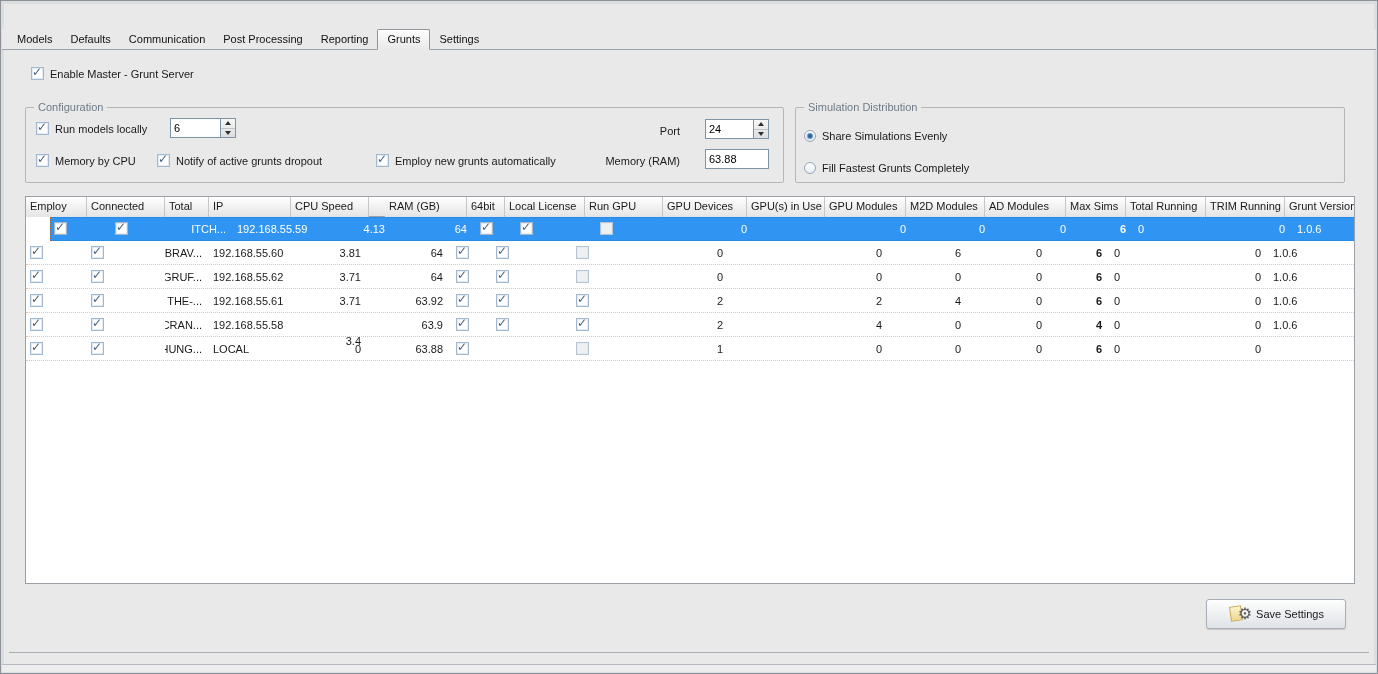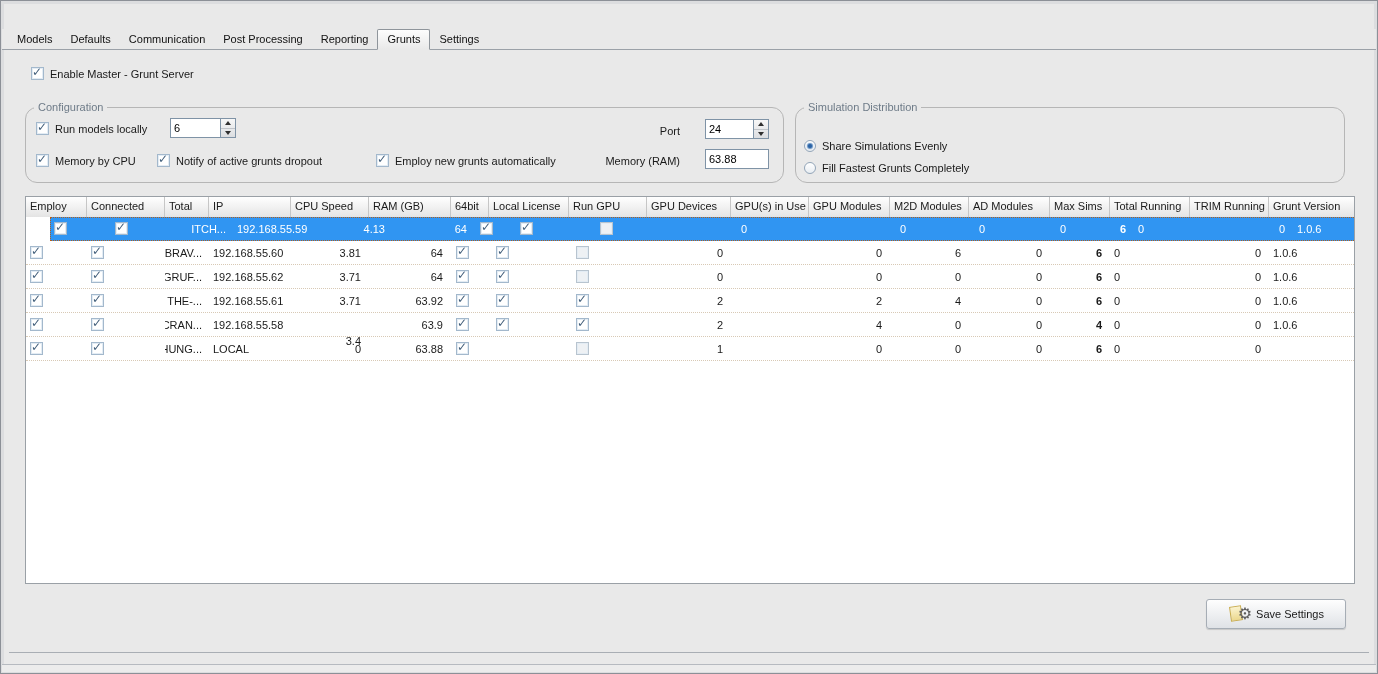--- a/index.html
+++ b/index.html
@@ -35,21 +35,21 @@
   .cb{position:relative; width:13px; height:13px; background:#fff; border:1px solid #a3b8cc;
       box-shadow:inset 0 0 0 1px #e3ecf4; flex:0 0 auto;}
   .cb.unchecked{background:#eef1f4; border-color:#b8c4cf;}
   .cb.checked::after{content:"\2713"; font-family:"DejaVu Sans",sans-serif; position:absolute;
       left:0px; top:-2px; font-size:12px; font-weight:bold; color:var(--check); line-height:13px;}
   .cb-row{display:flex; align-items:center; gap:6px;}
   .radio{position:relative; width:12px; height:12px; border-radius:50%; background:linear-gradient(#fff,#e8edf2);
       border:1px solid #93a5b8; flex:0 0 auto;}
   .radio.selected::after{content:""; position:absolute; left:3px; top:3px; width:4px; height:4px;
       border-radius:50%; background:var(--radio-dot); box-shadow:0 0 1px 1px #5e8cc0;}
-  .groupbox{position:absolute; border:1px solid #b6b6b6; border-radius:12px;}
+  .groupbox{position:absolute; border:1px solid #b6b6b6; border-radius:2px;}
   .groupbox>.gb-title{position:absolute; top:-7px; left:8px; background:#e9e9e9; padding:0 4px; color:#6e7b88;}
   .field, .spin{position:absolute; height:20px; background:#fff; border:1px solid var(--border-steel);}
   .field input, .spin input{border:none; outline:none; width:100%; height:100%; font:11px "Liberation Sans",sans-serif;
       padding:0 3px; background:transparent;}
   .spin{padding-right:16px;}
   .spin .btns{position:absolute; right:0; top:0; bottom:0; width:15px; border-left:1px solid var(--border-steel);
       background:linear-gradient(#f7f7f7,#dcdee1); display:flex; flex-direction:column;}
   .spin .btns>div{flex:1; display:flex; align-items:center; justify-content:center;}
   .spin .btns>div:first-child{border-bottom:1px solid #c0c4c9;}
   .arr-up{width:0; height:0; border-left:3px solid transparent; border-right:3px solid transparent; border-bottom:4px solid #2f2f2f;}
@@ -150,39 +150,39 @@
 
     <span class="lbl" style="left:566px; top:46px; width:88px; text-align:right;">Memory (RAM)</span>
     <div class="field" style="left:679px; top:41px; width:64px;">
       <input value="63.88" style="">
     </div>
   </div>
 
   <div class="groupbox" style="left:794px; top:106px; width:550px; height:76px;">
     <span class="gb-title">Simulation Distribution</span>
     <div id="radio-list">
-        <div class="cb-row" style="position: absolute; left: 8px; top: 32px;">
+        <div class="cb-row" style="position: absolute; left: 8px; top: 22px;">
           <span class="radio selected"></span>
           <span>Share Simulations Evenly</span>
         </div>
         <div class="cb-row" style="position: absolute; left: 8px; top: 54px;">
           <span class="radio"></span>
           <span>Fill Fastest Grunts Completely</span>
         </div>
       </div>
   </div>
 
   <div class="gtable" id="grunt-table">
       <div class="trow thead">
         <div class="th" style="width: 61px;">Employ</div>
         <div class="th" style="width: 78px;">Connected</div>
         <div class="th" style="width: 44px;">Total</div>
         <div class="th" style="width: 82px;">IP</div>
         <div class="th" style="width: 78px;">CPU Speed</div>
-        <div class="th" style="width: 82px;">RAM (GB)</div>
+        <div class="th" style="width: 82px; margin-left: 16px;">RAM (GB)</div>
         <div class="th" style="width: 38px;">64bit</div>
         <div class="th" style="width: 80px;">Local License</div>
         <div class="th" style="width: 78px;">Run GPU</div>
         <div class="th" style="width: 84px;">GPU Devices</div>
         <div class="th" style="width: 78px;">GPU(s) in Use</div>
         <div class="th" style="width: 81px;">GPU Modules</div>
         <div class="th" style="width: 79px;">M2D Modules</div>
         <div class="th" style="width: 81px;">AD Modules</div>
         <div class="th" style="width: 60px;">Max Sims</div>
         <div class="th" style="width: 80px;">Total Running</div>

